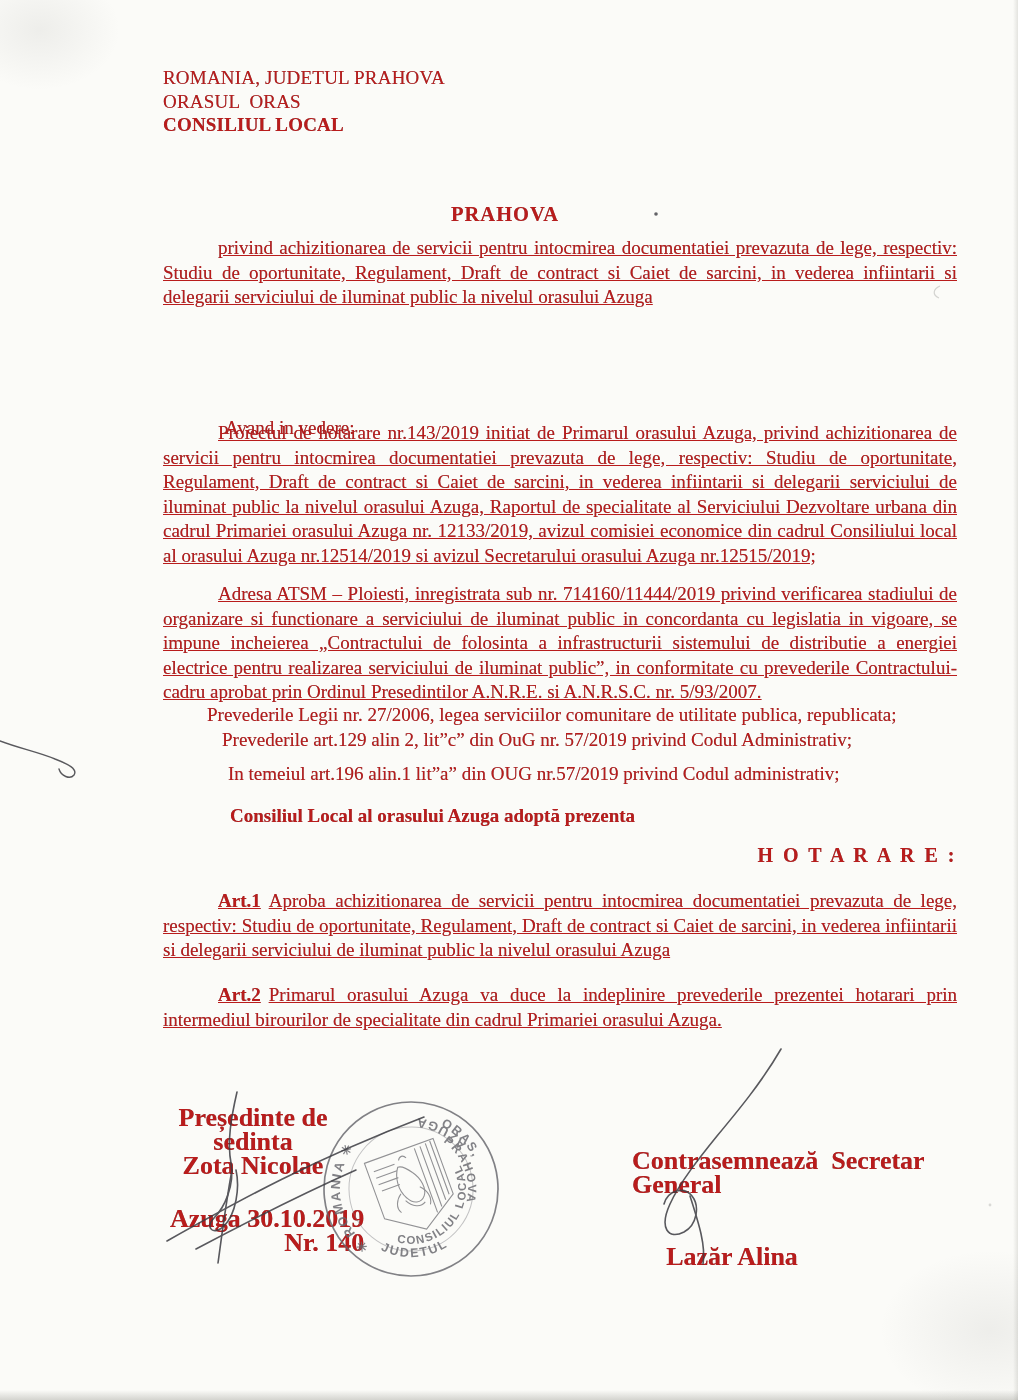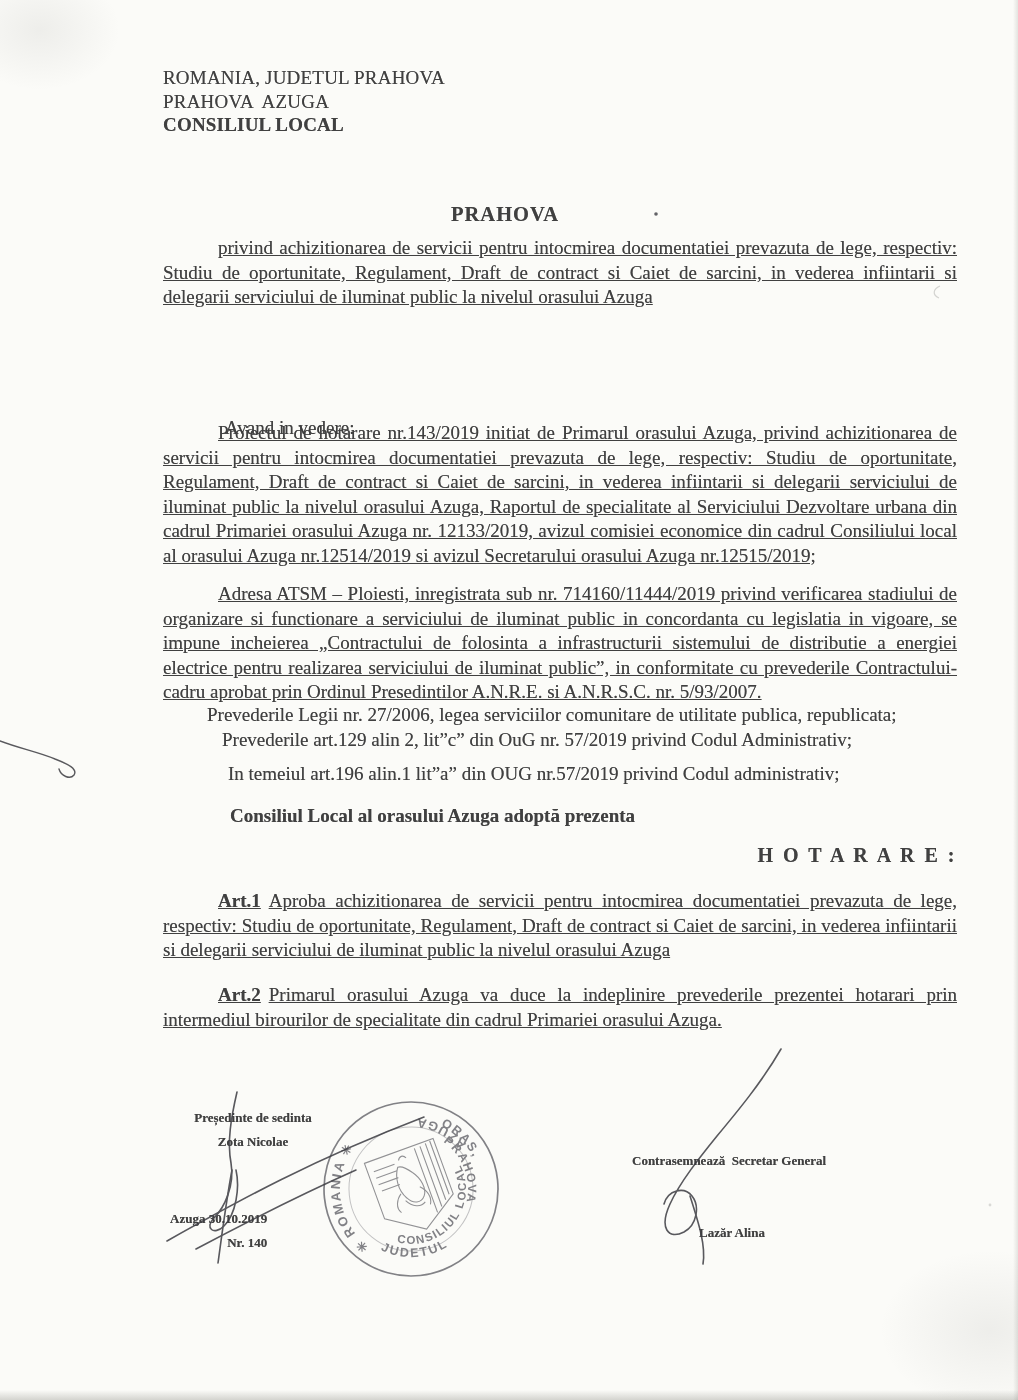--- a/index.html
+++ b/index.html
@@ -1,57 +1,57 @@
 <!DOCTYPE html>
 <html><head>
 <meta charset="utf-8">
 <style>
   html,body{margin:0;padding:0;background:#e8e8e4;}
   .page{
     position:relative;width:1018px;height:1400px;margin:0 auto;
     background:#fbfbf8;overflow:hidden;
-    font-family:"Liberation Serif",serif;color:#404040;
+    font-family:"Liberation Serif",serif;color:#b91c1c;
   }
   .block{position:absolute;margin:0;}
   .hdr{font-size:19px;line-height:23.5px;letter-spacing:.2px;}
   .bold{font-weight:bold;}
   .prew{white-space:pre-wrap;}
   .doc-title{
     left:163px;top:203px;width:684px;text-align:center;
     font-weight:bold;font-size:20.5px;letter-spacing:1px;
   }
   .j{
     text-align:justify;font-size:19px;line-height:24.6px;width:794px;left:163px;
   }
   .ind{text-indent:55px;text-decoration:underline;}
   .line{font-size:19px;line-height:24.6px;}
   .art-label{font-weight:bold;padding-right:8px;}
   .decision{
     left:163px;top:844px;width:794px;text-align:right;
     font-weight:bold;font-size:20px;letter-spacing:2.5px;
   }
-  .sig{font-size:13px;line-height:24px;font-weight:bold;}
+  .sig{font-size:26px;line-height:24px;font-weight:bold;}
   .soft{text-shadow:0 0 .5px rgba(45,45,50,.55);}
   .overlay{position:absolute;left:0;top:0;pointer-events:none;}
   .stamp{position:absolute;left:316px;top:1094px;}
   .shade-bottom{position:absolute;left:0;top:1390px;width:1018px;height:10px;
     background:linear-gradient(rgba(120,120,112,0),rgba(110,110,100,.28));}
   .shade-right{position:absolute;right:0;top:0;width:5px;height:1400px;
     background:linear-gradient(90deg,rgba(120,120,112,0),rgba(120,120,112,.18));}
   .smudge{position:absolute;border-radius:50%;
     background:radial-gradient(closest-side,rgba(120,120,115,.10),rgba(120,120,115,0));}
 </style>
 </head>
 <body>
 
 <div class="page">
 
   <div class="block hdr soft" style="left:163px;top:66px;">
     <div>ROMANIA, JUDETUL PRAHOVA</div>
-    <div class="prew">PRAHOVA  AZUGA</div>
+    <div class="prew">ORASUL  ORAS</div>
     <div class="bold">CONSILIUL LOCAL</div>
   </div>
 
   <div class="block doc-title soft">PRAHOVA</div>
 
   <p class="block j ind soft" style="top:236px;">privind achizitionarea de servicii pentru intocmirea documentatiei prevazuta de lege, respectiv: Studiu de oportunitate, Regulament, Draft de contract  si Caiet de sarcini, in vederea infiintarii si delegarii serviciului de iluminat public la nivelul orasului Azuga</p>
 
   <div class="block line soft" style="left:225px;top:396px;margin-top:20px;">Avand in vedere:</div>
 
   <p class="block j ind soft" style="top:421px;">Proiectul de hotarare nr.143/2019 initiat de Primarul orasului Azuga,  privind achizitionarea de servicii pentru intocmirea documentatiei prevazuta de lege, respectiv: Studiu de oportunitate, Regulament, Draft de contract  si Caiet de sarcini, in vederea infiintarii si delegarii serviciului de iluminat public la nivelul orasului Azuga, Raportul de specialitate al Serviciului Dezvoltare urbana din cadrul Primariei orasului Azuga nr. 12133/2019, avizul comisiei economice  din cadrul Consiliului local al orasului Azuga nr.12514/2019 si avizul   Secretarului orasului Azuga nr.12515/2019;</p>

